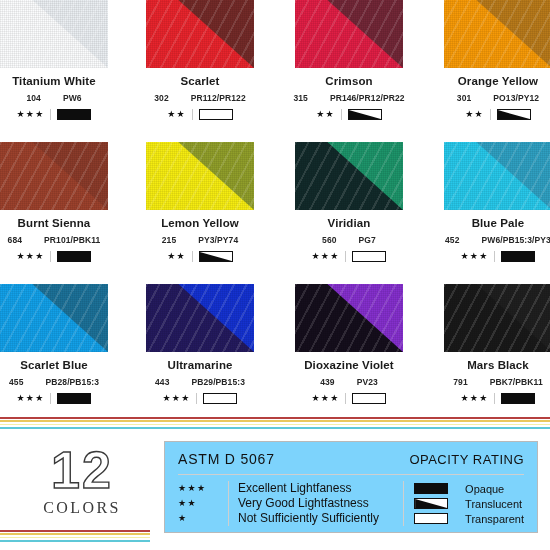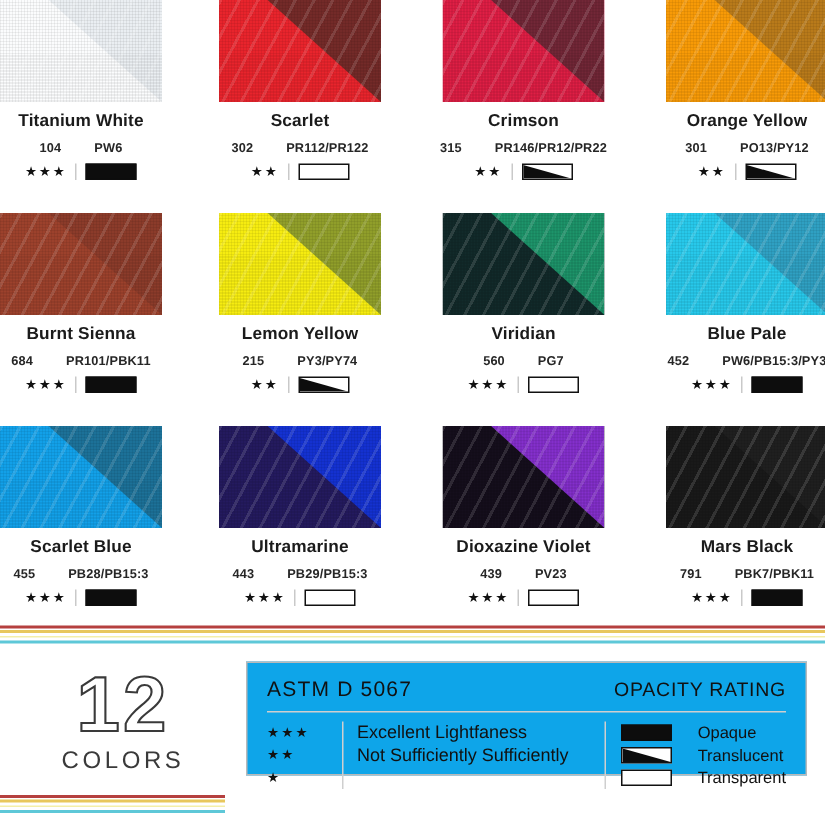--- a/index.html
+++ b/index.html
@@ -66,27 +66,27 @@
   .rainbow i{display:block;height:1.7px;margin-bottom:1.6px;}
 
   
   .badge{position:absolute;left:12px;top:444px;width:140px;text-align:center;}
   .badge .num{
     font-size:52px;font-weight:700;line-height:1;letter-spacing:2px;
     color:transparent;
     -webkit-text-stroke:1.4px #3a3a3a;
   }
   .badge .lbl{
-    margin-top:3px;font-size:16px;letter-spacing:2.4px;color:#3a3a3a;font-weight:400;
+    margin-top:3px;font-size:16px;letter-spacing:2.4px;color:#3a3a3a;font-weight:400;font-family:Liberation Serif, serif;
   }
 
   
   .legend{
-    position:absolute;left:164px;top:441px;width:374px;height:76px;
-    border:1.3px solid #b9b9b9;background:#0ea5e9;box-sizing:border-box;
+    position:absolute;left:164px;top:441px;width:374px;height:92px;
+    border:1.3px solid #b9b9b9;background:#7dd3fc;box-sizing:border-box;
     padding:9px 13px 0 13px;
   }
   .legend-head{display:flex;justify-content:space-between;align-items:baseline;}
   .legend-title{font-size:14px;letter-spacing:.8px;color:#111;}
   .legend-sub{font-size:13px;letter-spacing:.5px;color:#111;}
   .legend-hr{height:1px;background:#cfcfcf;margin:7px 0 6px 0;}
   .legend-body{display:flex;}
   .lf{display:flex;flex:1 1 auto;}
   .lf-stars{width:50px;}
   .lf-stars div{height:15px;font-size:9px;letter-spacing:1.4px;color:#111;line-height:15px;}
@@ -349,20 +349,21 @@
     <div class="legend-body">
       <div class="lf">
         <div class="lf-stars" id="lf-stars">
             <div>★★★</div>
             <div>★★</div>
             <div>★</div>
           </div>
         <div class="lf-sep"></div>
         <div class="lf-txt" id="lf-txt">
             <div>Excellent Lightfaness</div>
+            <div>Very Good Lightfastness</div>
             <div>Not Sufficiently Sufficiently</div>
           </div>
       </div>
       <div class="op-sep"></div>
       <div class="op" id="op-legend">
           <div class="orow">
             <span class="opc opaque"></span>
             <span>Opaque</span>
           </div>
           <div class="orow">

